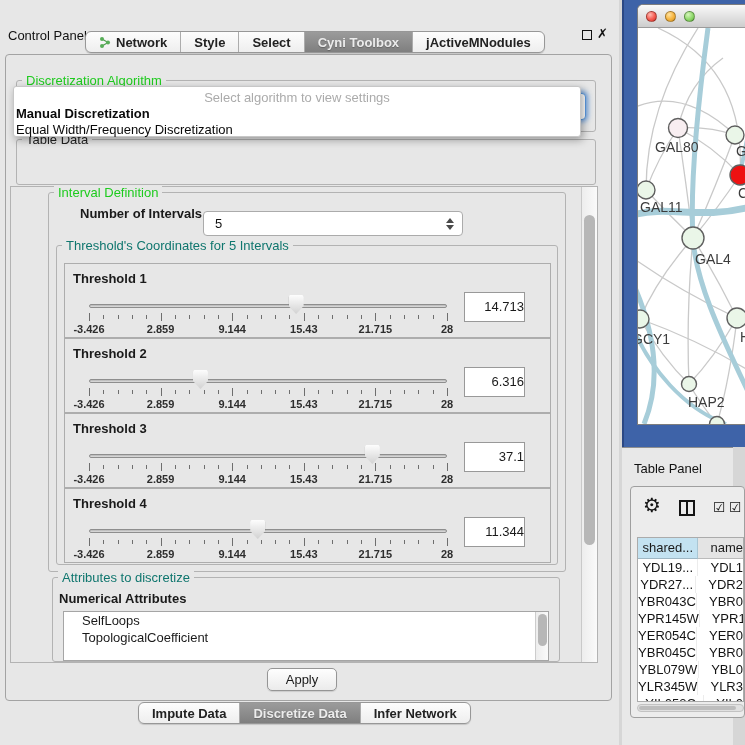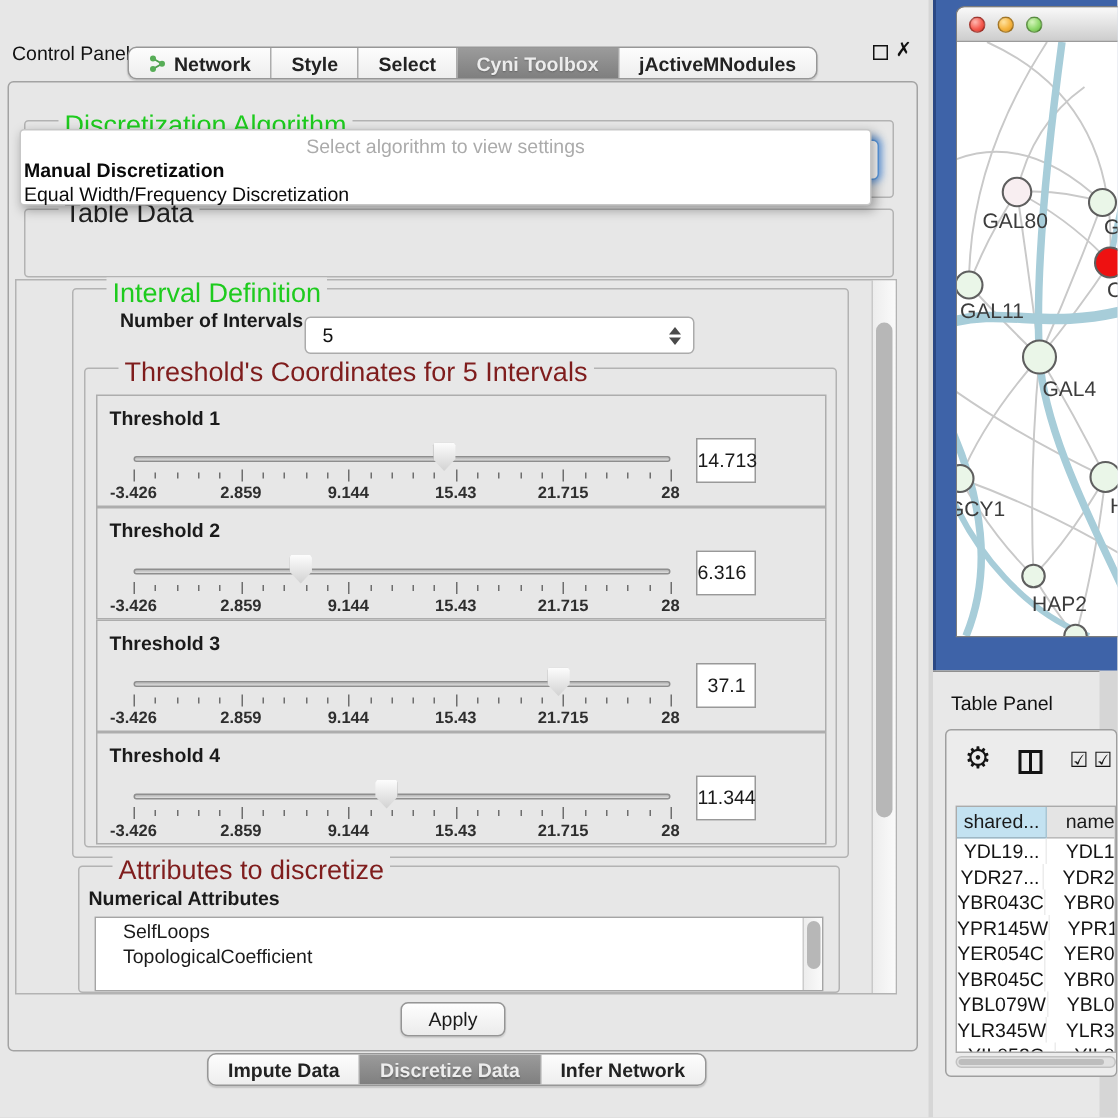--- a/index.html
+++ b/index.html
@@ -27,24 +27,24 @@
   .seg-btn.active { background:linear-gradient(#9b9b9b,#7f7f7f); color:#ececec;
                     text-shadow:0 1px 1px rgba(0,0,0,.25); }
   #top-tabbar { position:absolute; left:85px; top:31px; }
   #bottom-tabbar { position:absolute; left:138px; top:702px; }
 
   #content-box { position:absolute; left:5px; top:54px; width:607px; height:647px;
                  border:1px solid #a3a3a3; border-radius:4px; background:#e7e7e7; }
 
   
   .group { position:absolute; border:1px solid #b3b3b3; border-radius:3px; }
-  .group-label { position:absolute; top:-8px; left:22px; background:#e7e7e7; padding:0 4px;
-                 font-size:18px; white-space:nowrap; }
+  .group-label { position:absolute; top:-8px; left:5px; background:#e7e7e7; padding:0 4px;
+                 font-size:13px; white-space:nowrap; }
   .lbl-green { color:#1ecb1e; }
-  .lbl-blue { color:#7f1d1d; }
+  .lbl-blue { color:#0f766e; }
   .lbl-dark { color:#222; }
 
   
   .combo { position:absolute; background:#fff; border:1px solid #ababab; border-radius:4px;
            display:flex; align-items:center; }
   .combo-text { padding-left:11px; font-size:13px; color:#111; flex:1;
                 white-space:nowrap; overflow:hidden; }
   .stepper { width:9px; margin-right:8px; display:flex; flex-direction:column; align-items:center; gap:2px; }
   .tri-up { width:0; height:0; border-left:4px solid transparent; border-right:4px solid transparent;
             border-bottom:5px solid #4a4a4a; }
@@ -86,23 +86,23 @@
                   background:linear-gradient(#fdfdfd,#d2d2d2);
                   clip-path:polygon(8% 0,92% 0,100% 10%,100% 58%,50% 100%,0 58%,0 10%);
                   filter:drop-shadow(0 0 1px #777); }
   .ticks { position:absolute; left:0; top:21px; width:100%; height:9px; }
   .tick { position:absolute; width:1px; background:#6e6e6e; }
   .tick.minor { top:2px; height:4px; }
   .tick.major { top:0; height:8px; }
   .tick-labels { position:absolute; left:0; top:31px; width:100%; height:12px;
                  font-size:11px; font-weight:bold; color:#2e2e2e; }
   .tick-labels span { position:absolute; transform:translateX(-50%); white-space:nowrap; }
-  .thr-value { position:absolute; left:399px; top:28px; width:40px; height:30px;
+  .thr-value { position:absolute; left:399px; top:28px; width:61px; height:30px;
                background:#fff; border:1px solid #999; font-size:13px; text-align:right;
-               line-height:28px; padding-right:6px; }
+               line-height:28px; }
 
   
   #grp-attrs { left:52px; top:577px; width:508px; height:85px; }
   #attrs-heading { position:absolute; left:6px; top:13px; font-weight:bold; font-size:13px; }
   #attr-list { position:absolute; left:10px; top:33px; width:486px; height:50px;
                background:#fff; border:1px solid #a5a5a5; overflow:hidden; }
   .attr-item { padding-left:18px; font-size:13px; line-height:17px; white-space:nowrap; }
   #attr-scroll { position:absolute; right:0; top:0; width:13px; height:100%;
                  background:linear-gradient(to right,#ededed,#fafafa); border-left:1px solid #ccc; }
   #attr-thumb { position:absolute; left:2px; top:2px; width:9px; height:32px; border-radius:5px; background:#b7b7b7; }

